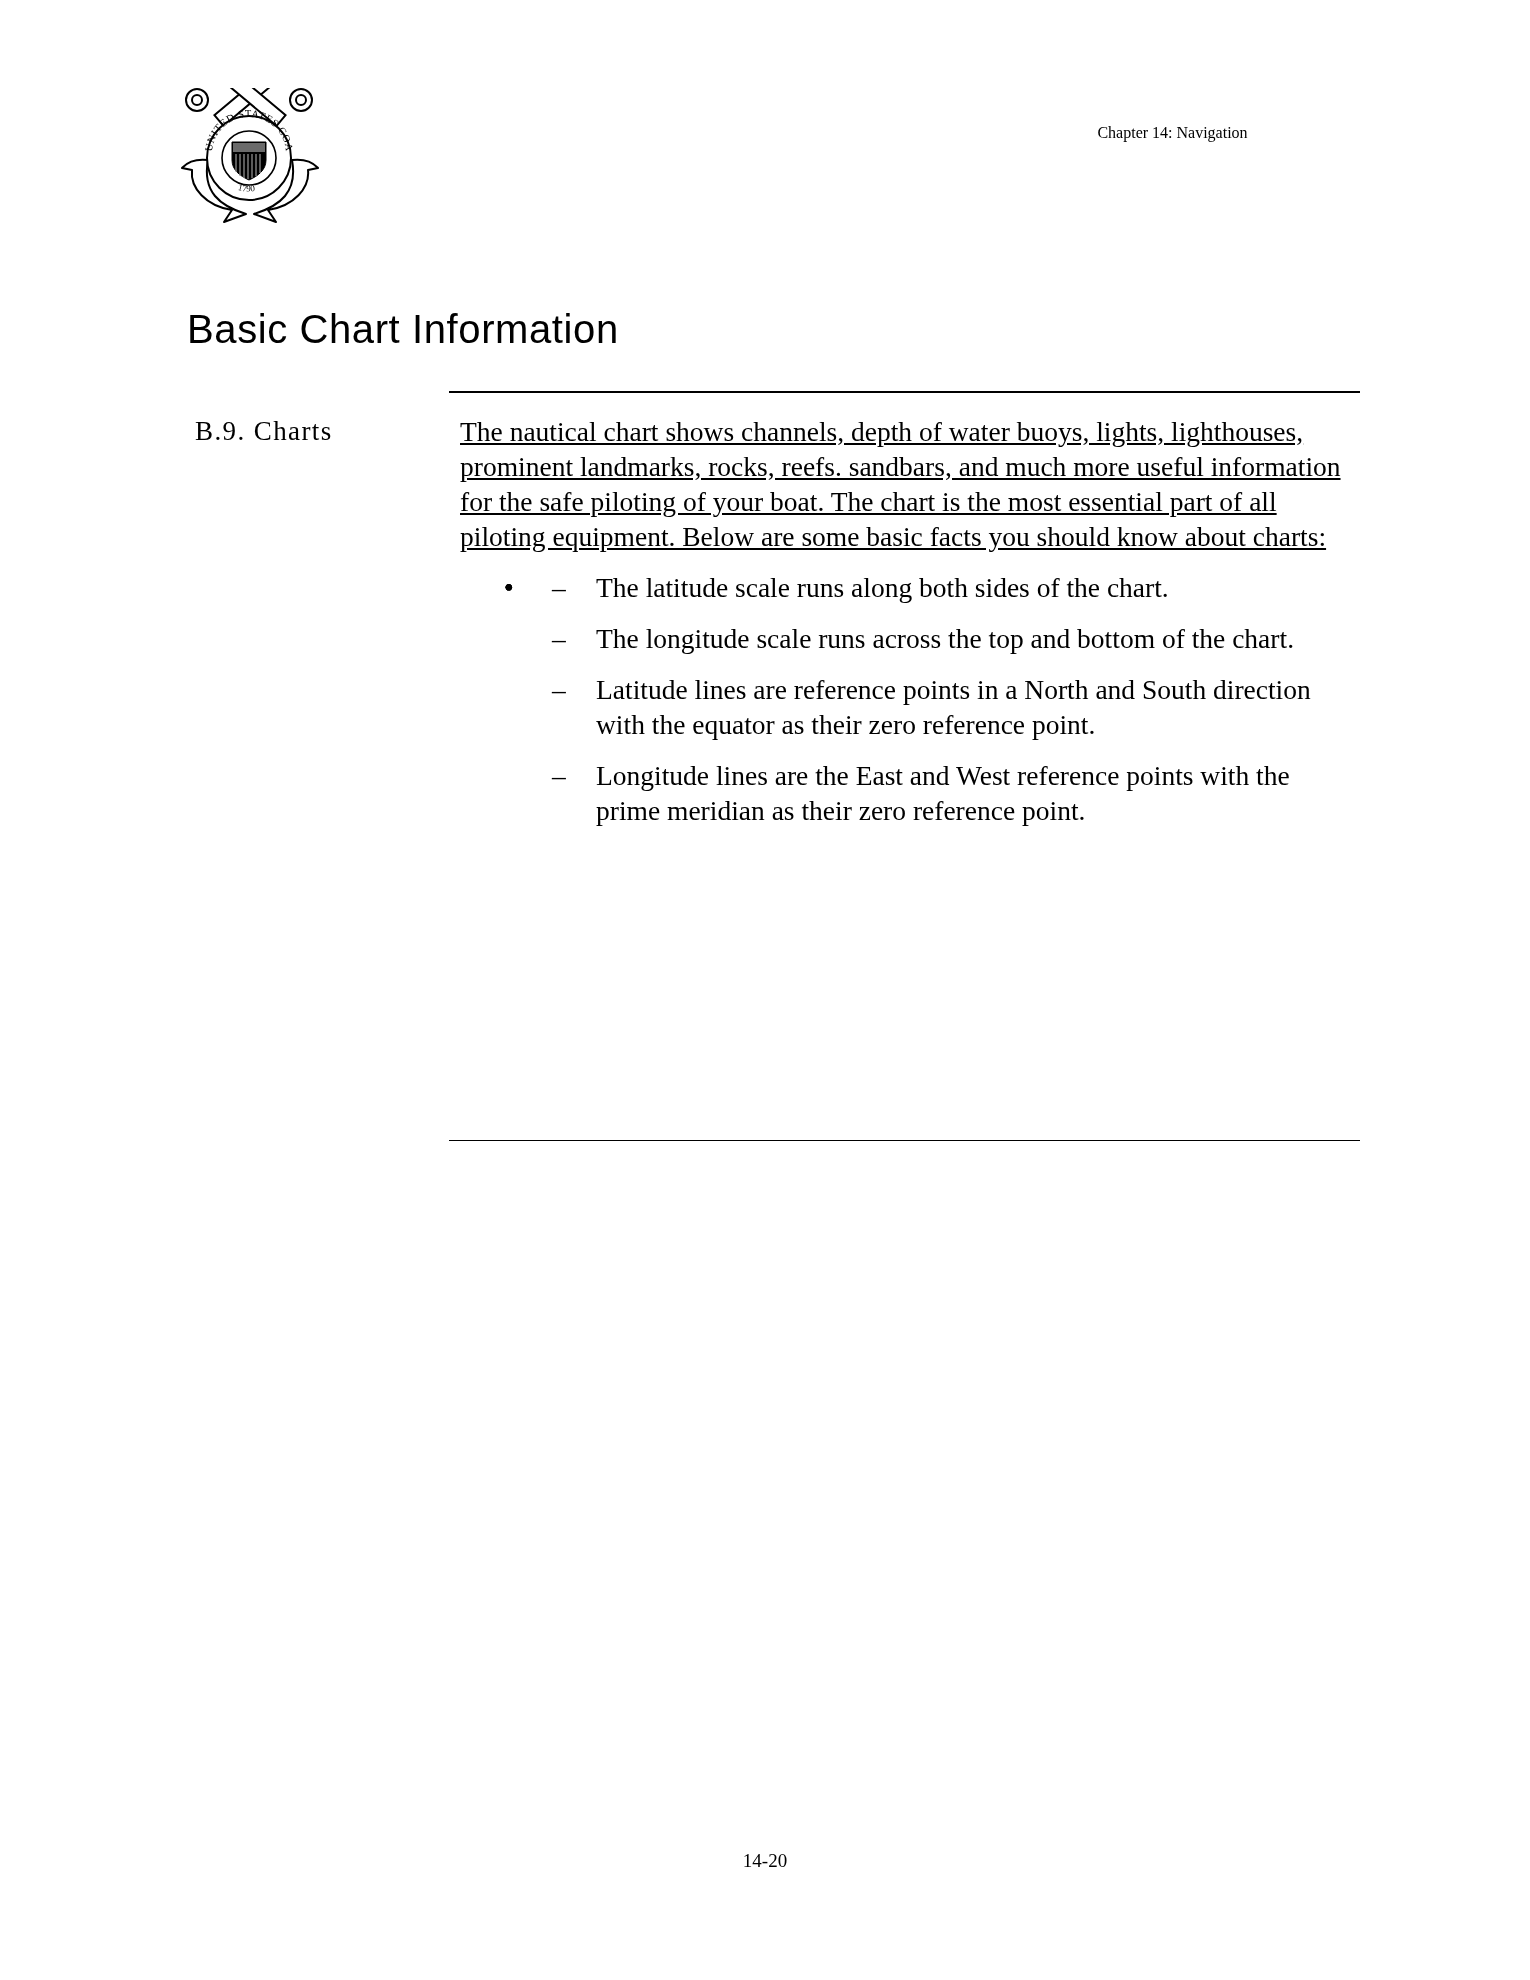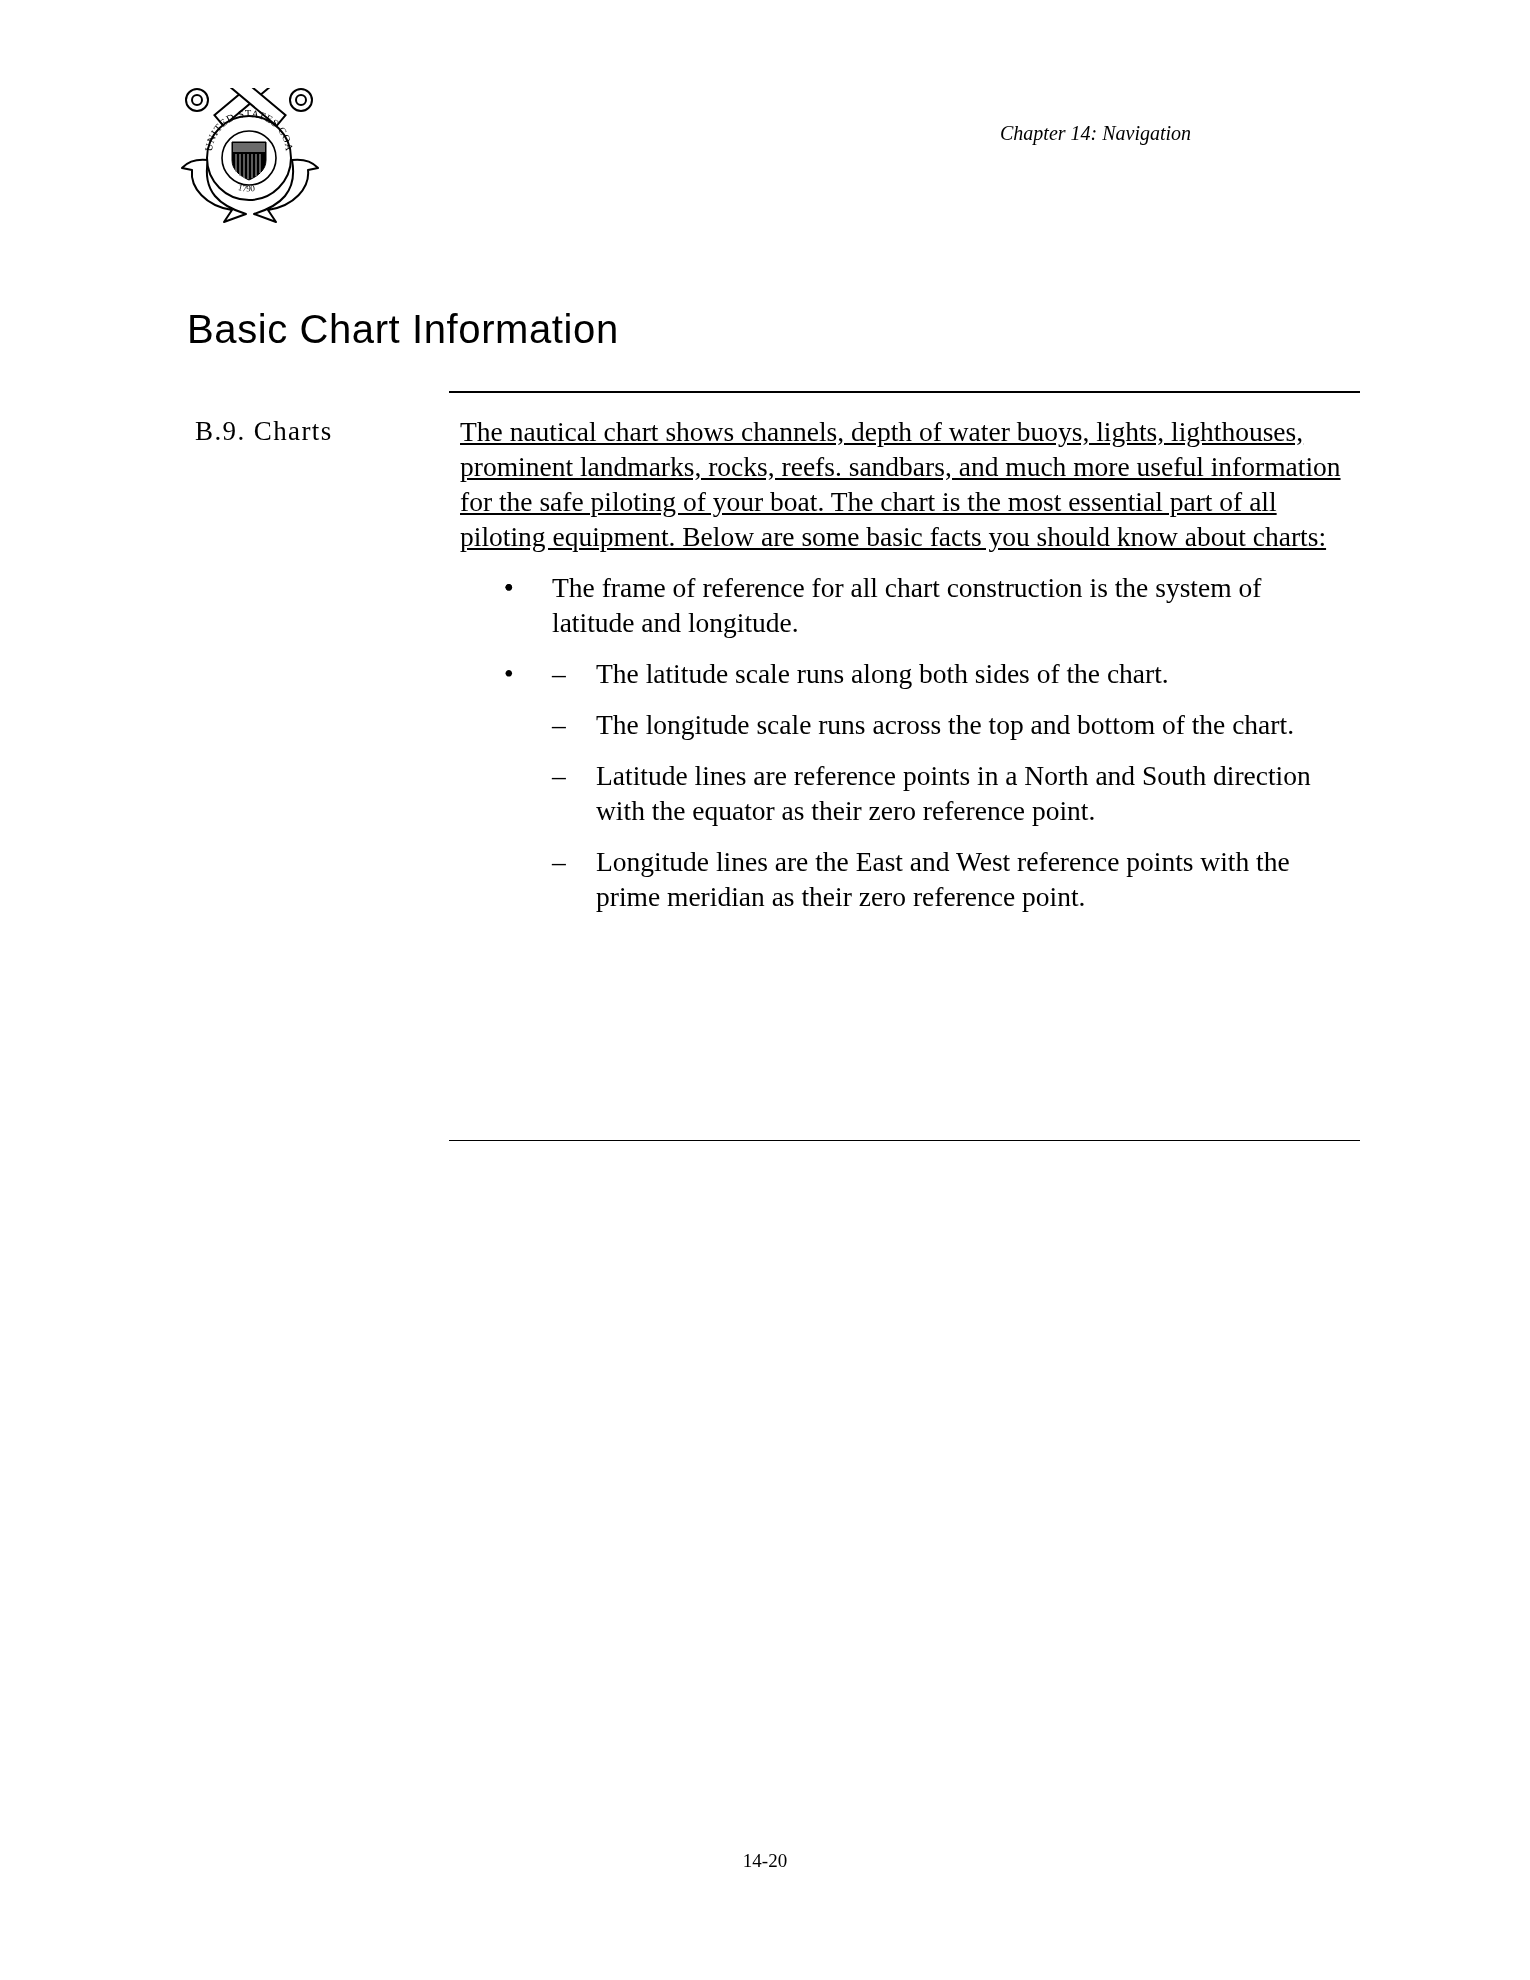--- a/index.html
+++ b/index.html
@@ -3,21 +3,21 @@
 <meta charset="utf-8">
 <style>
   html, body { margin: 0; padding: 0; background: #ffffff; }
   body { width: 1530px; height: 1980px; position: relative; overflow: hidden; color: #000; }
   .abs { position: absolute; }
   .serif { font-family: "Liberation Serif", "DejaVu Serif", serif; }
   .sans { font-family: "Liberation Sans", "DejaVu Sans", sans-serif; }
 
   #logo { left: 180px; top: 88px; width: 140px; height: 136px; }
 
-  #running-head { left: 1000px; width: 345px; top: 118px; text-align: left; font-size: 20px; line-height: 30px; font-style: italic; }
+  #running-head { left: 1000px; width: 345px; top: 118px; text-align: center; font-size: 16px; line-height: 30px; }
 
   #section-title { left: 179px; top: 296px; font-size: 40px; line-height: 50px; letter-spacing: 0.6px; font-weight: normal; margin: 8px; }
 
   .rule { position: absolute; left: 449px; width: 911px; background: #000; }
   #rule-top { top: 391px; height: 2px; }
   #rule-bottom { top: 1140px; height: 1px; }
 
   #side-label { left: 195px; top: 414px; font-size: 27px; line-height: 35px; letter-spacing: 1.4px; }
 
   #content { left: 460px; top: 414px; width: 890px; font-size: 27.5px; line-height: 35px; }
@@ -91,21 +91,20 @@
 <div id="side-label" class="abs serif">B.9.  Charts</div>
 
 <div id="content" class="abs serif">
   <p id="intro">The nautical chart shows channels, depth of water buoys, lights, lighthouses, prominent landmarks, rocks, reefs. sandbars, and much more useful information for the safe piloting of your boat.  The chart is the most essential part of all piloting equipment.  Below are some basic facts you should know about charts:</p>
   <ul class="bullets">
     <li>
       <span class="marker">•</span>
     </li>
     <li>
       <span class="marker">•</span>
-      <span class="txt">The frame of reference for all chart construction is the system of latitude and longitude.</span>
     </li>
     <li>
       <span class="marker">•</span>
       <ul class="dashes">
         <li>
           <span class="marker">–</span>
           <span>The latitude scale runs along both sides of the chart.</span>
         </li>
         <li>
           <span class="marker">–</span>

